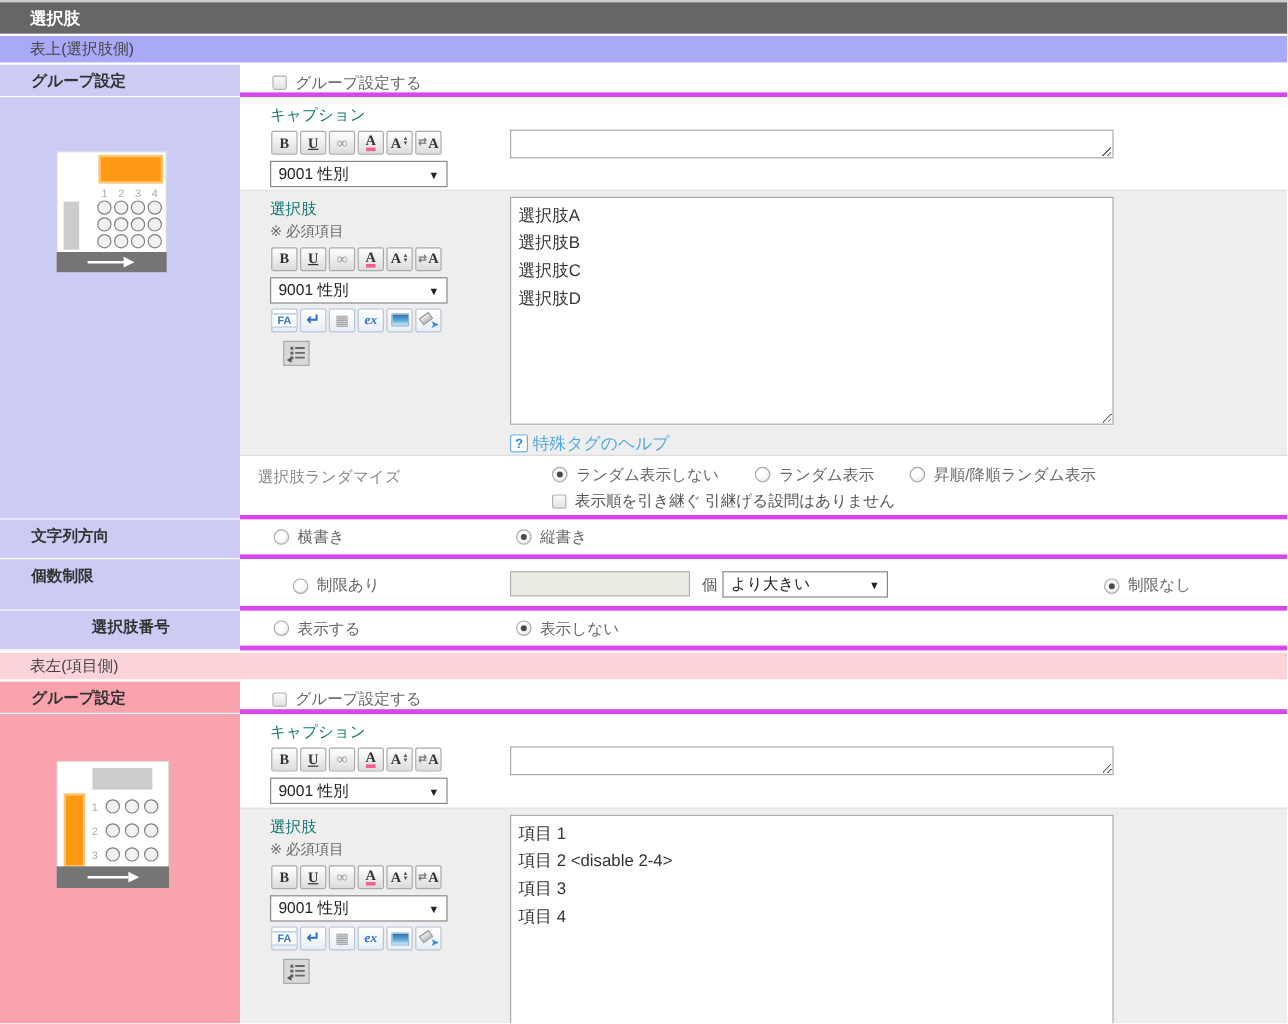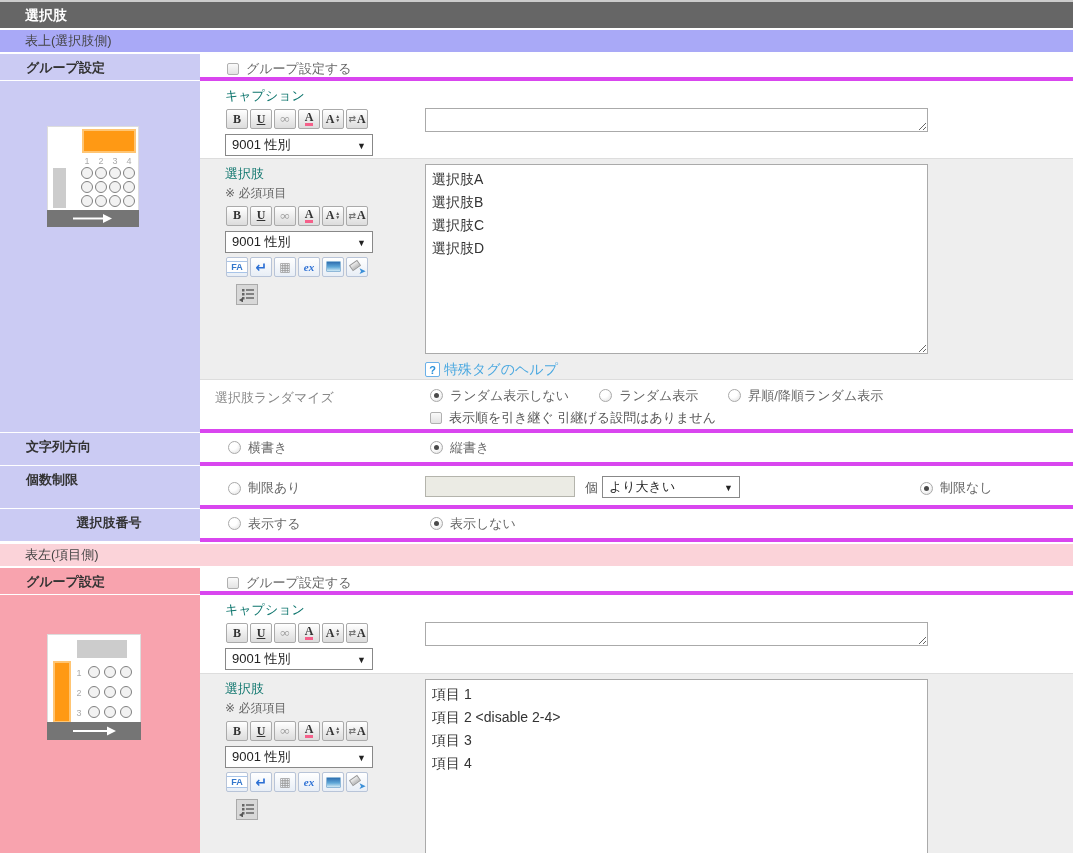--- a/index.html
+++ b/index.html
@@ -29,21 +29,21 @@
   .r-count { height:43px; }
   .r-choicenum { height:33px;text-align:center; }
   .r-big-pink { height:330px; }
 
   
   .blockcol { display:flex; flex-direction:column; height:100%; }
   .block { display:flex; border-bottom:1px solid #ddd; }
   .block:last-child { border-bottom:none; }
   .b-caption { height:79px; background:#fff; }
   .b-choices { flex:1; background:#eee; }
-  .b-random { height:50px; background:#fff; }
+  .b-random { height:50px; background:#fff;gap:30px; }
   .tools { width:225px; flex:none; padding:6px 0 0 25px; }
   .field { flex:1; position:relative; }
 
   .minorlabel { color:#0f766e; font-size:13px; margin-bottom:4px; }
   .reqnote { color:#666; font-size:12px; margin:2px 0 4px 0; }
 
   
   .tbar { display:flex; gap:2px; margin:2px 0 5px 1px; }
   .tbtn { width:22px; height:20px; border:1px solid #aaa; border-radius:2px;
           background:linear-gradient(#ffffff,#dcdcdc); display:flex; align-items:center;
@@ -345,21 +345,21 @@
         </span>
       </div>
     </div>
   </div>
 
   <div class="row r-count">
     <div class="side blue">
       <span class="rowlabel">個数制限</span>
     </div>
     <div class="content">
-      <span class="opt abs" style="left:28px; top:13px;">
+      <span class="opt abs" style="left:44px; top:13px;">
         <span class="radio"></span>
         <span>制限あり</span>
       </span>
       <input class="numbox" disabled="" value="" style="">
       <span class="unit">個</span>
       <div class="dd cmp abs" style="left:402px; top:10px;">
         <span>より大きい</span>
         <span class="caret">▼</span>
       </div>
       <span class="opt abs" style="left:720px; top:13px;">

